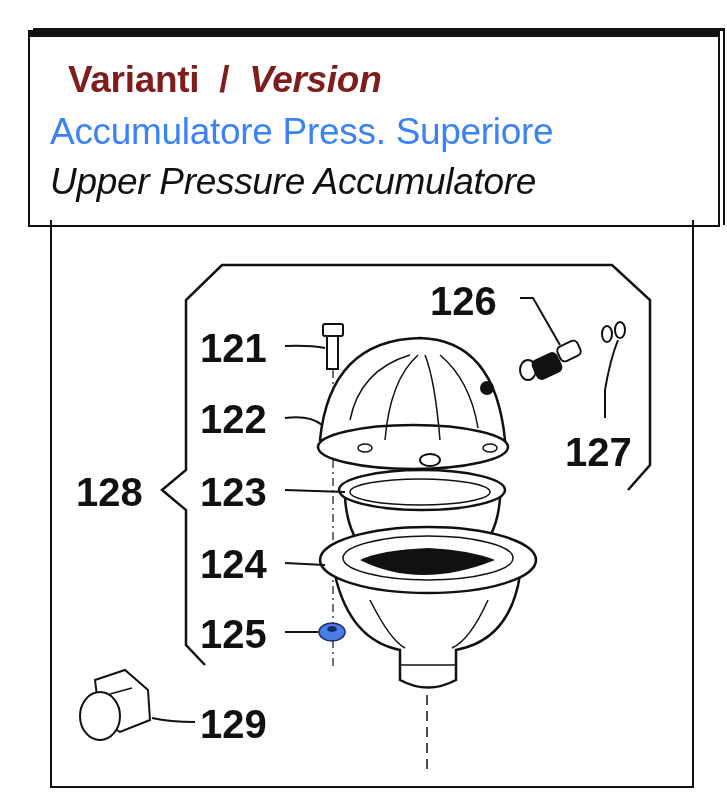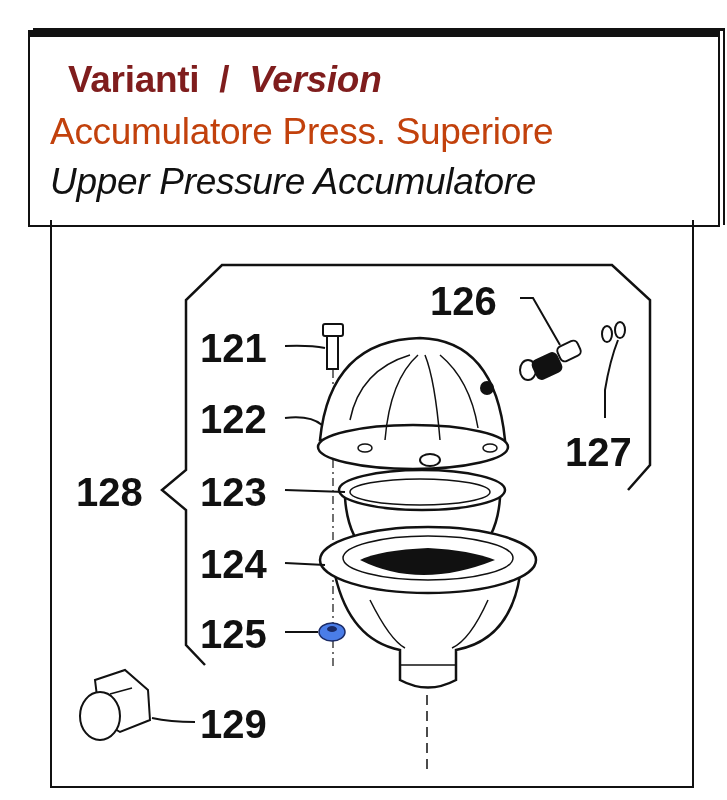--- a/index.html
+++ b/index.html
@@ -5,21 +5,21 @@
   html, body { margin:0; padding:0; background:#ffffff; }
   body { width:727px; height:800px; position:relative; overflow:hidden; font-family:"Liberation Sans", sans-serif; }
   .title-box {
     position:absolute; left:28px; top:30px; width:688px; height:188px;
     border:2px solid #111; border-top:7px solid #111; background:#fff;
     box-shadow:4px 0 0 -1px #fff, 5px -2px 0 0 #111;
   }
   .title-box .shadow-r { position:absolute; right:-7px; top:-4px; width:3px; height:190px; border-right:2px solid #111; }
   .t1 { position:absolute; left:22px; top:22px; font-size:37px; font-weight:bold; color:#7f1d1d; letter-spacing:-0.3px; white-space:nowrap;margin-left:16px; }
   .t1 .it { font-style:italic; }
-  .t2 { position:absolute; left:20px; top:74px; font-size:37px; color:#c2410c; white-space:nowrap; letter-spacing:-0.3px; }
+  .t2 { position:absolute; left:20px; top:74px; font-size:37px; color:#3b82f6; white-space:nowrap; letter-spacing:-0.3px; }
   .t3 { position:absolute; left:20px; top:124px; font-size:37px; font-style:italic; color:#111; white-space:nowrap; letter-spacing:-0.3px; }
   .frame { position:absolute; left:50px; top:220px; width:640px; height:566px; border:2px solid #111; border-top:none; }
   svg.dia { position:absolute; left:0; top:0; }
   .lbl { font-family:"Liberation Sans", sans-serif; font-weight:bold; font-size:40px; fill:#111; }
 </style>
 </head>
 <body>
 
 <div class="title-box">
   <div class="shadow-r"></div>

